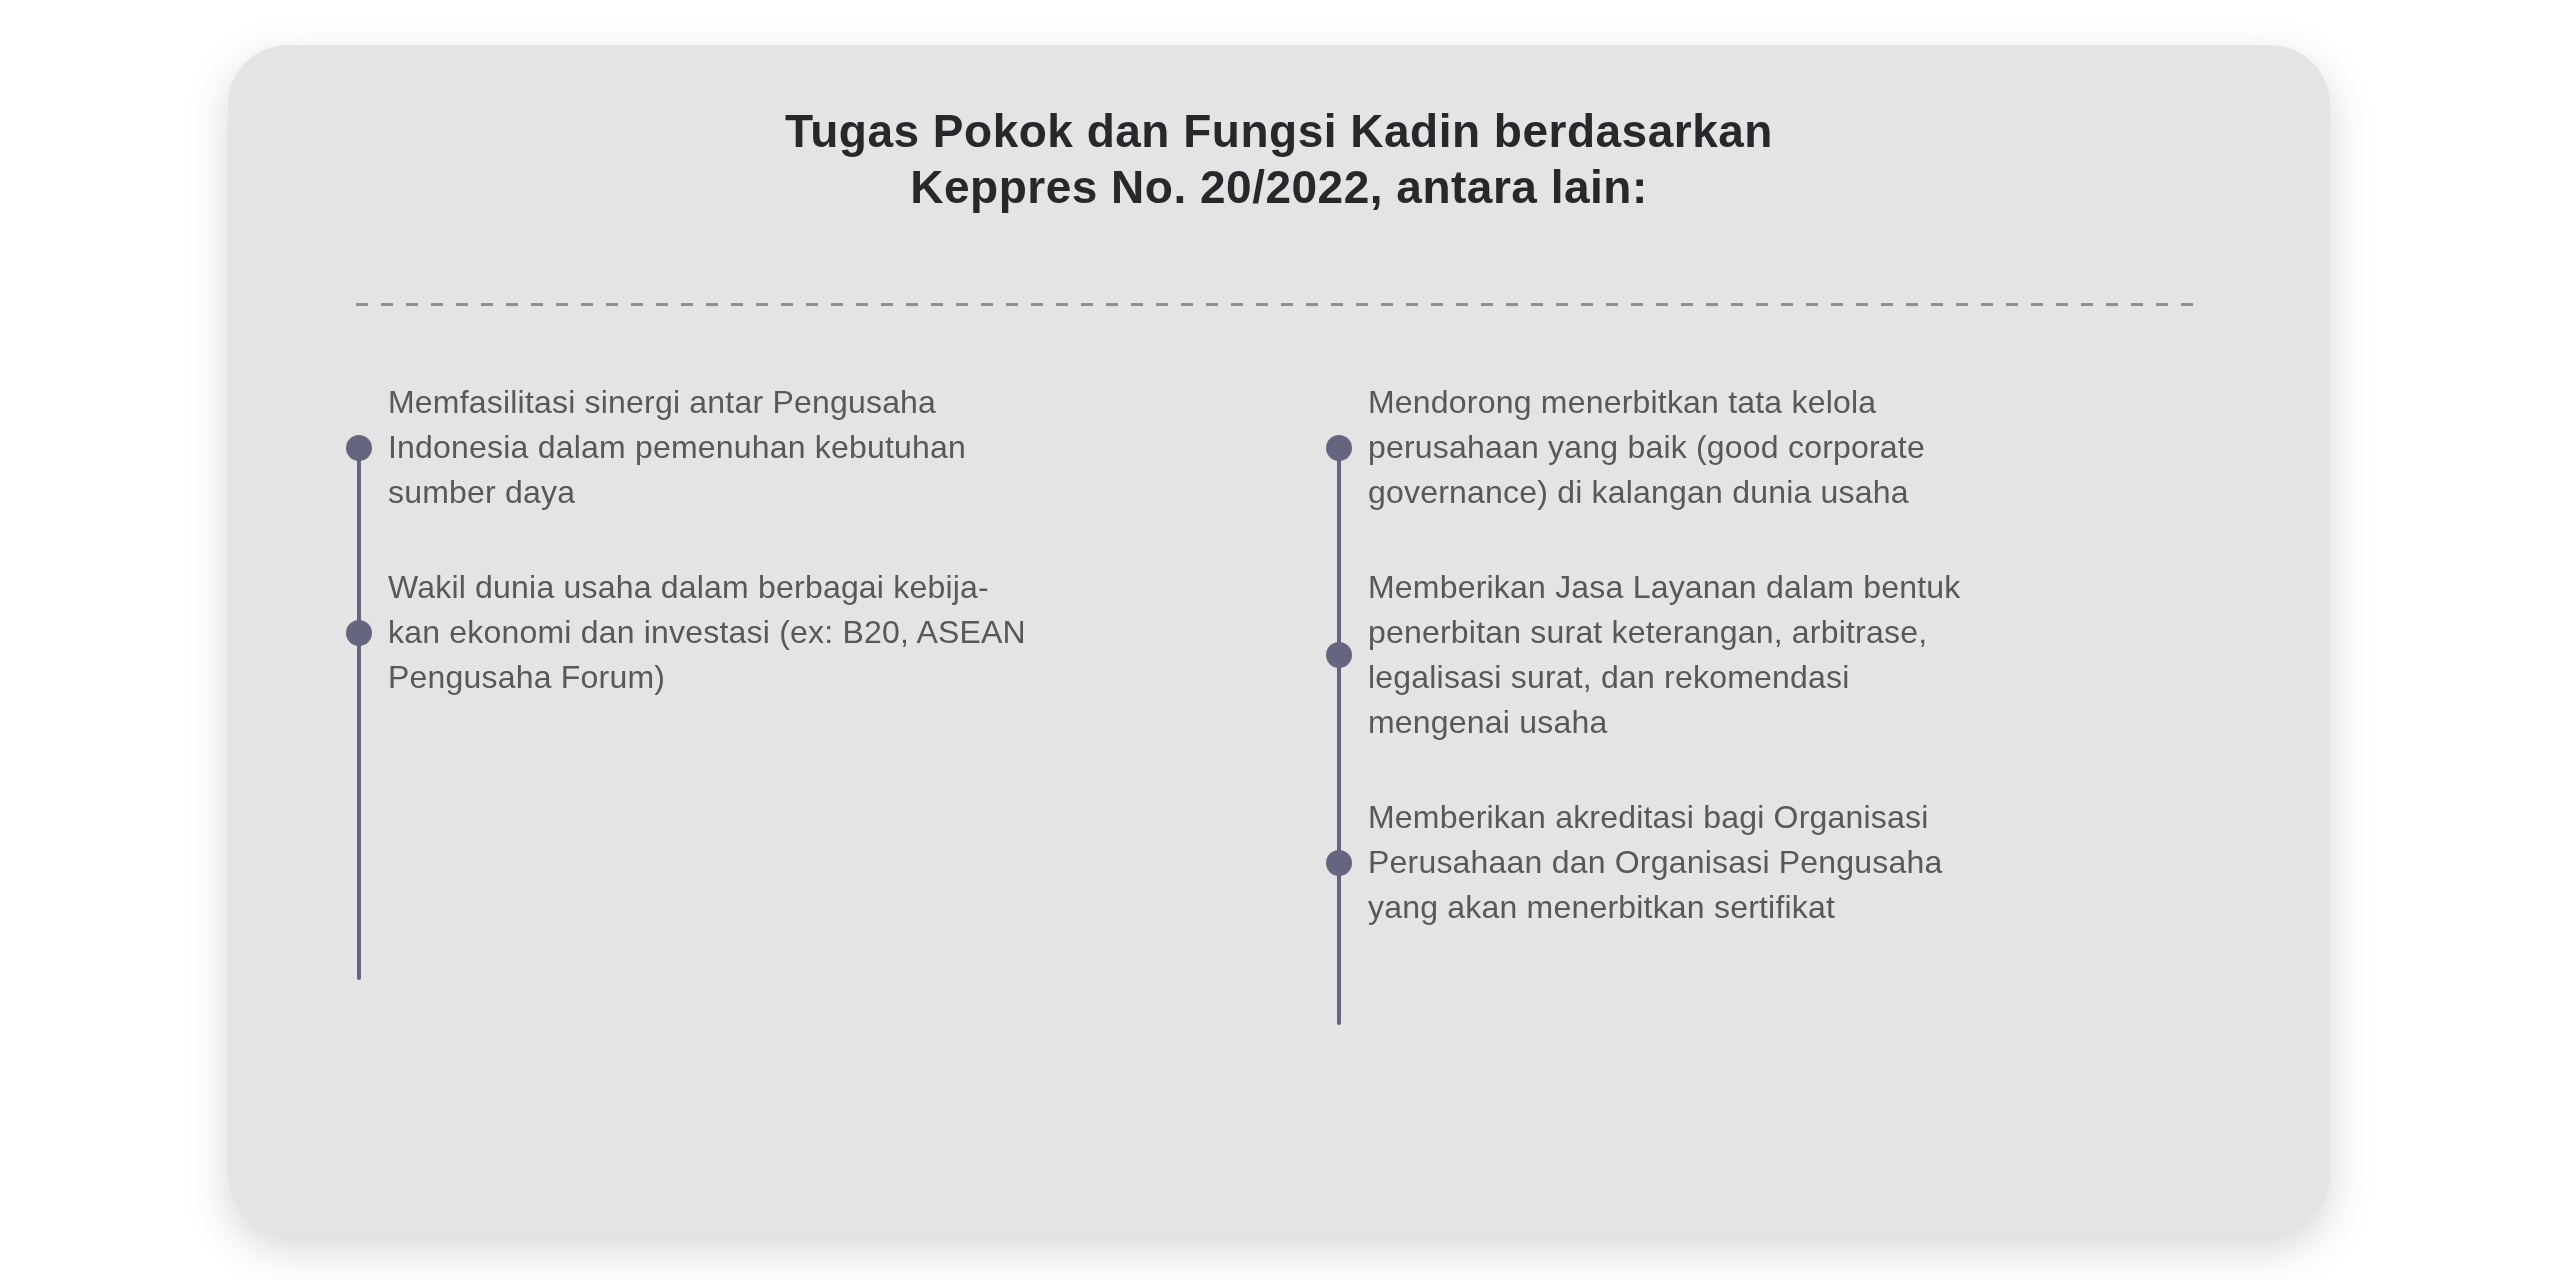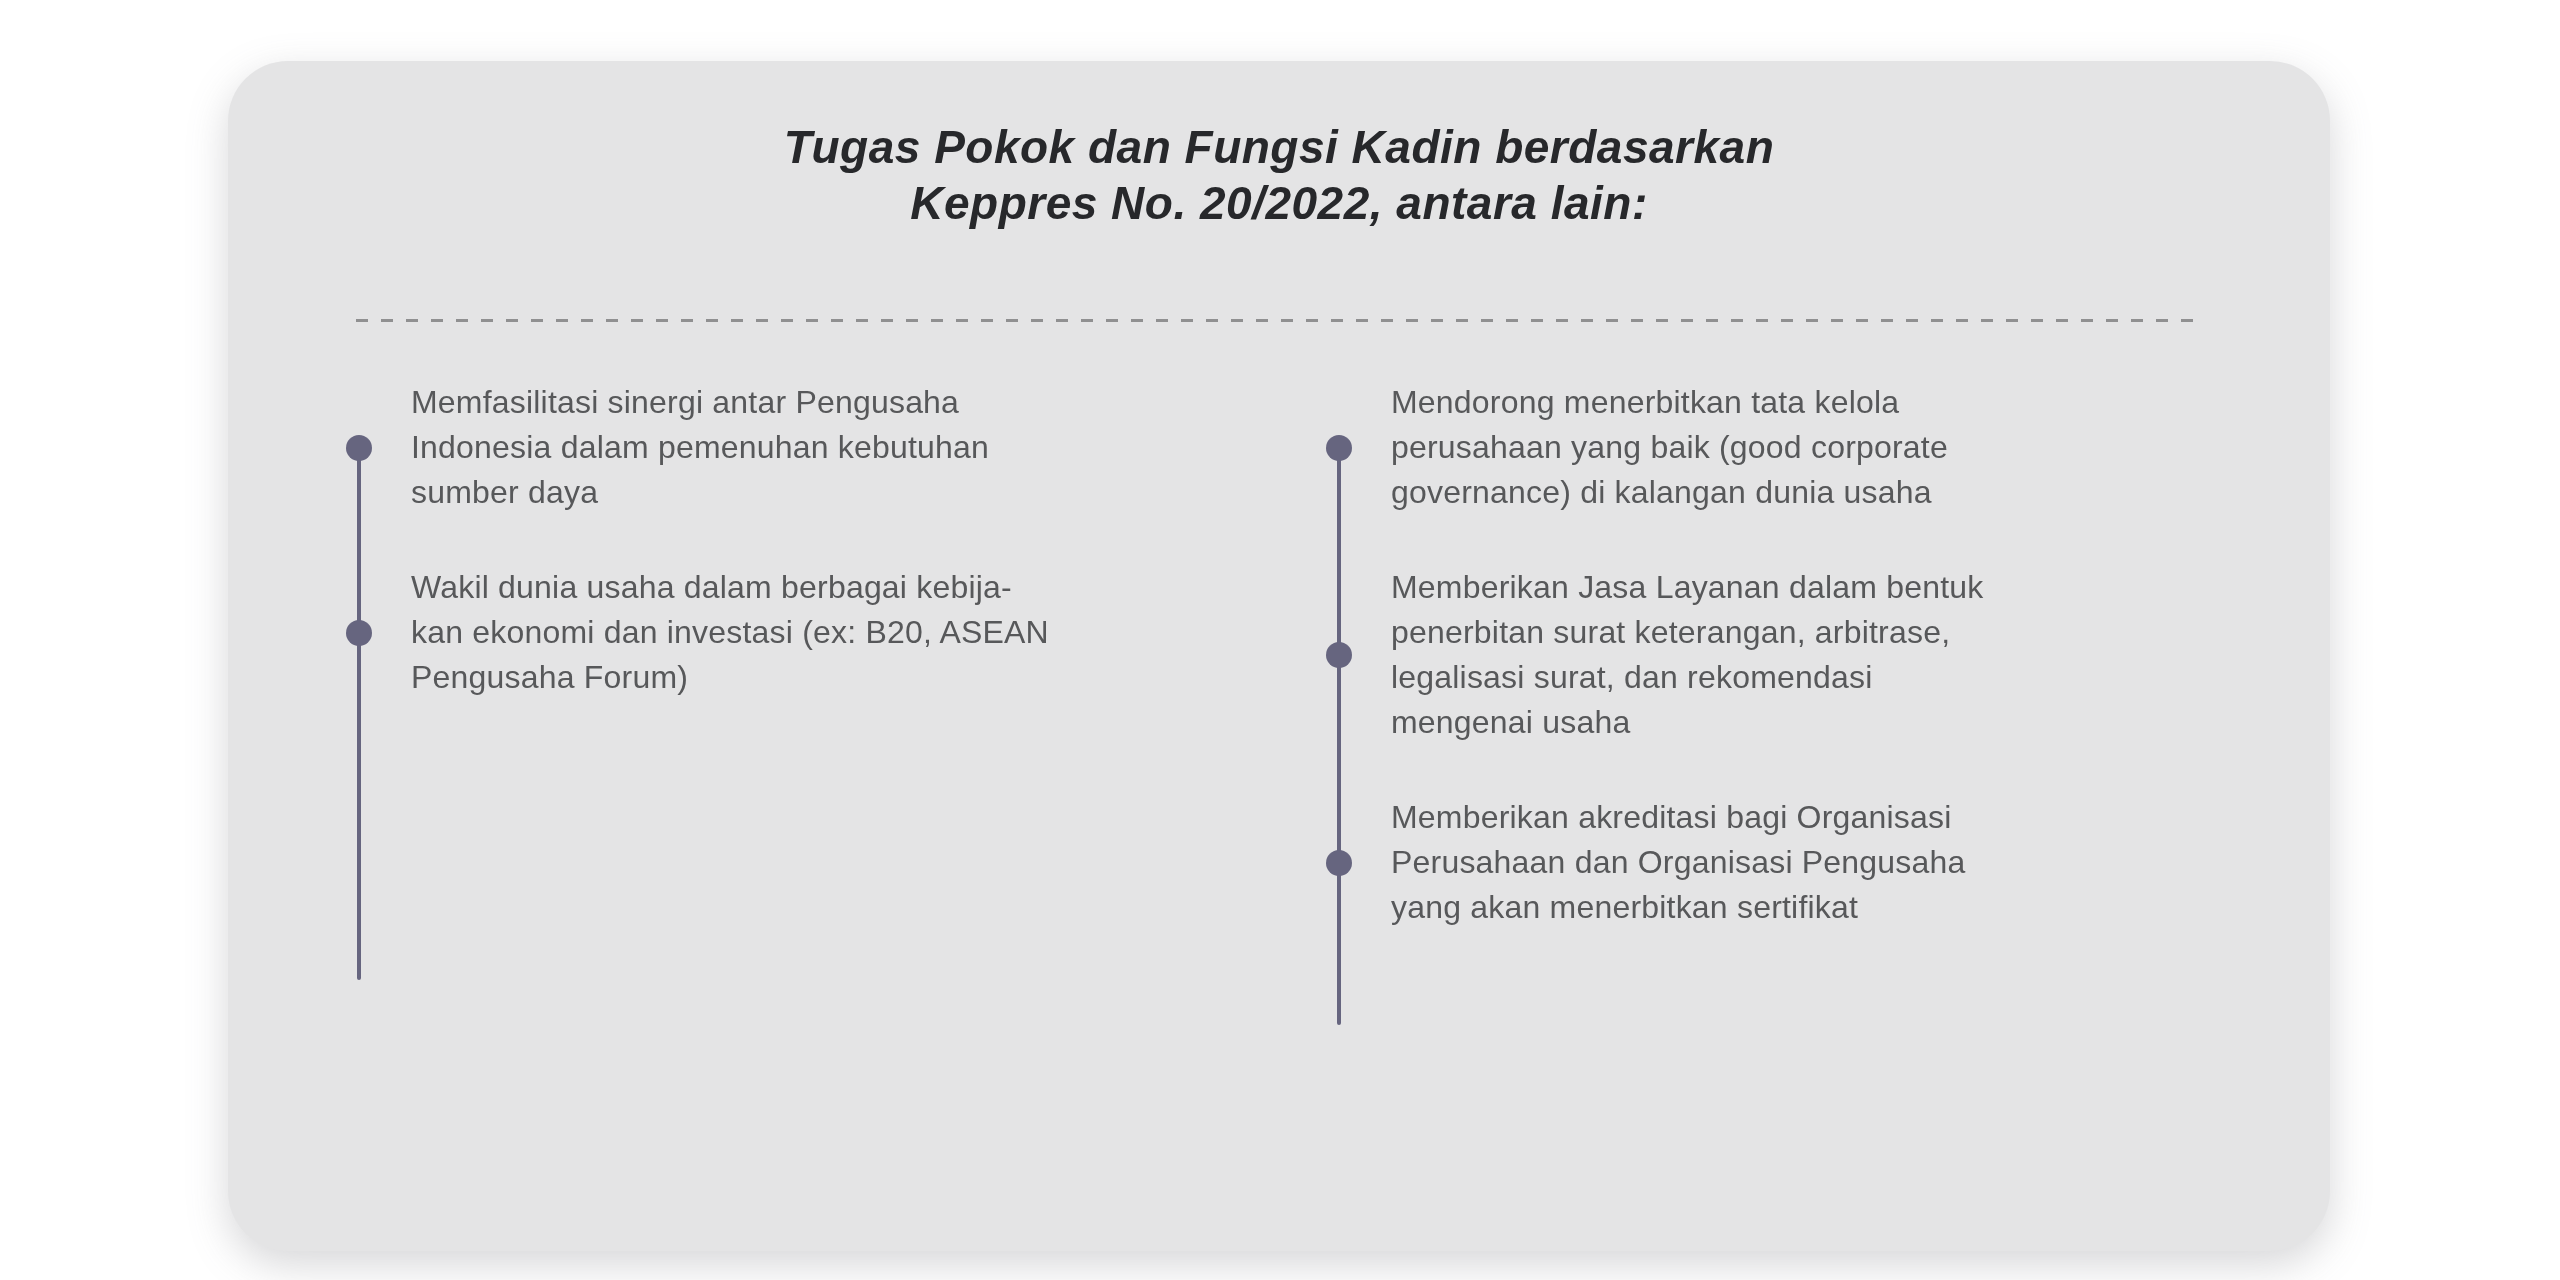--- a/index.html
+++ b/index.html
@@ -13,26 +13,25 @@
   *{margin:0;padding:0;box-sizing:border-box;}
   html,body{width:2560px;height:1280px;}
   body{
     background:var(--page-bg);
     font-family:"Liberation Sans", sans-serif;
     position:relative;
     overflow:hidden;
   }
   .card{
     position:absolute;
-    left:228px; top:61px;
+    left:228px; top:45px;
     width:2102px; height:1190px;
     background:var(--card-bg);
     border-radius:60px;
     box-shadow:0 14px 40px rgba(110,110,120,0.28);
-    font-style:italic;
   }
   .title{
     position:absolute;
     left:0; top:58px;
     width:100%;
     text-align:center;
     color:var(--title-color);
     font-size:46px;
     font-weight:bold;
     line-height:56px;
@@ -64,21 +63,21 @@
   .bullet-item:last-child{ margin-bottom:0; }
   .dot{
     position:absolute;
     left:0; top:50%;
     transform:translateY(-50%);
     width:26px; height:26px;
     border-radius:50%;
     background:var(--accent);
   }
   .bullet-text{
-    margin-left:65px;
+    margin-left:42px;
     color:var(--body-color);
     font-size:32px;
     line-height:45px;
     white-space:pre-line;
     letter-spacing:0.2px;
   }
 </style>
 </head>
 <body>
 

